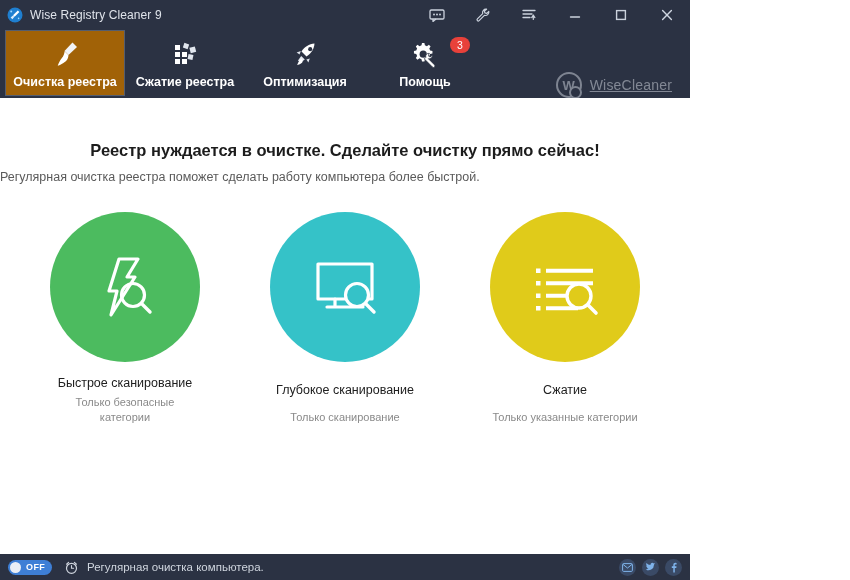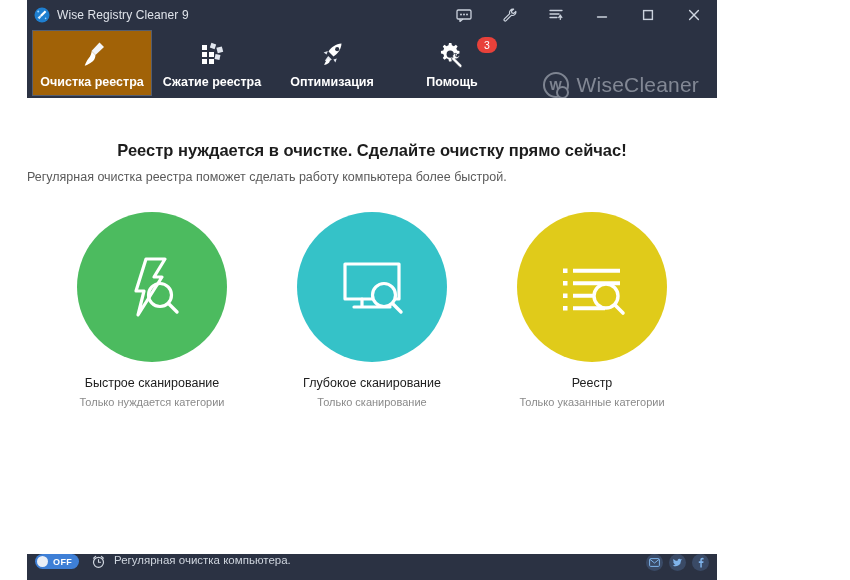--- a/index.html
+++ b/index.html
@@ -6,21 +6,21 @@
   html, body {
     width: 850px; height: 580px;
     font-family: "Liberation Sans", sans-serif;
     overflow: hidden;
     background: #ffffff;
   }
   #app {
     position: relative;
     width: 690px; height: 580px;
     background: #ffffff;
-    display: flex; flex-direction: column; margin-left: 27px;
+    display: flex; flex-direction: column;
   }
 
   
   .titlebar {
     position: relative;
     height: 30px;
     background: #2b3243;
     display: flex; align-items: center;
     flex: 0 0 30px;
   }
@@ -110,22 +110,23 @@
     content: "";
     position: absolute;
     right: -2px; bottom: -3px;
     width: 9px; height: 9px;
     border-radius: 50%;
     border: 2px solid #c2c8d2;
     background: #2b3243;
   }
   .brand-text {
     color: #c9ced7;
-    font-size: 21px;
+    font-size: 14px;
     letter-spacing: .2px;
+    text-decoration: underline;
   }
 
   
   .main {
     flex: 1 1 auto;
     background: #ffffff;
     position: relative;
   }
   .headline {
     text-align: center;
@@ -171,21 +172,21 @@
     line-height: 1.35;
     width: 150px;
   }
   .option.wide .opt-sub { width: 175px; }
 
   
   .statusbar {
     height: 26px;
     flex: 0 0 26px;
     background: #2b3243;
-    display: flex; align-items: flex-start;
+    display: flex; align-items: center;
     padding: 0 8px;
   }
   .toggle {
     width: 44px; height: 15px;
     border-radius: 8px;
     background: #3e7fd6;
     display: flex; align-items: center;
     padding: 2px;
     position: relative;
     cursor: default;
@@ -355,21 +356,21 @@
 
       <div class="option">
         <div class="circle" style="background:#4cbb5f">
           <svg width="88" height="88" viewBox="0 0 88 88">
             <path d="M38 16 L57 16 L46 34 L54 34 L30 72 L36 48 L28 48 Z" fill="none" stroke="#ffffff" stroke-width="3.2" stroke-linejoin="round" stroke-linecap="round"></path>
             <circle cx="52" cy="52" r="11.5" fill="none" stroke="#ffffff" stroke-width="3.2"></circle>
             <path d="M60.5 60.5 L69 69" stroke="#ffffff" stroke-width="3.4" stroke-linecap="round"></path>
           </svg>
         </div>
         <div class="opt-title">Быстрое сканирование</div>
-        <div class="opt-sub">Только нуждается категории</div>
+        <div class="opt-sub">Только безопасные категории</div>
       </div>
 
       <div class="option">
         <div class="circle" style="background:#35c2c8">
           <svg width="88" height="88" viewBox="0 0 88 88">
             <path d="M17 21 H71 V56 H17 Z" fill="none" stroke="#ffffff" stroke-width="3.2" stroke-linejoin="round"></path>
             <path d="M34 56 V63 M54 56 V63 M26 64 H62" stroke="#ffffff" stroke-width="3.2" stroke-linecap="round"></path>
             <circle cx="56" cy="52" r="11.5" fill="#35c2c8" stroke="#ffffff" stroke-width="3.2"></circle>
             <path d="M64.5 60.5 L73 69" stroke="#ffffff" stroke-width="3.4" stroke-linecap="round"></path>
           </svg>
@@ -385,21 +386,21 @@
               <rect x="15" y="25.5" width="4.5" height="4.5"></rect>
               <rect x="15" y="38" width="4.5" height="4.5"></rect>
               <rect x="15" y="50.5" width="4.5" height="4.5"></rect>
               <rect x="15" y="63" width="4.5" height="4.5"></rect>
             </g>
             <path d="M25 27.8 H72 M25 40.3 H72 M25 52.8 H55 M25 65.3 H57" stroke="#ffffff" stroke-width="4" stroke-linecap="butt"></path>
             <circle cx="58" cy="53" r="12" fill="#e0cb1a" stroke="#ffffff" stroke-width="3.4"></circle>
             <path d="M67 62 L75 70" stroke="#ffffff" stroke-width="3.6" stroke-linecap="round"></path>
           </svg>
         </div>
-        <div class="opt-title">Реестр</div>
+        <div class="opt-title">Сжатие</div>
         <div class="opt-sub">Только указанные категории</div>
       </div>
 
     </div>
   </div>
 
   <div class="statusbar">
     <div class="toggle">
       <div class="knob"></div>
       <div class="tg-text">OFF</div>

